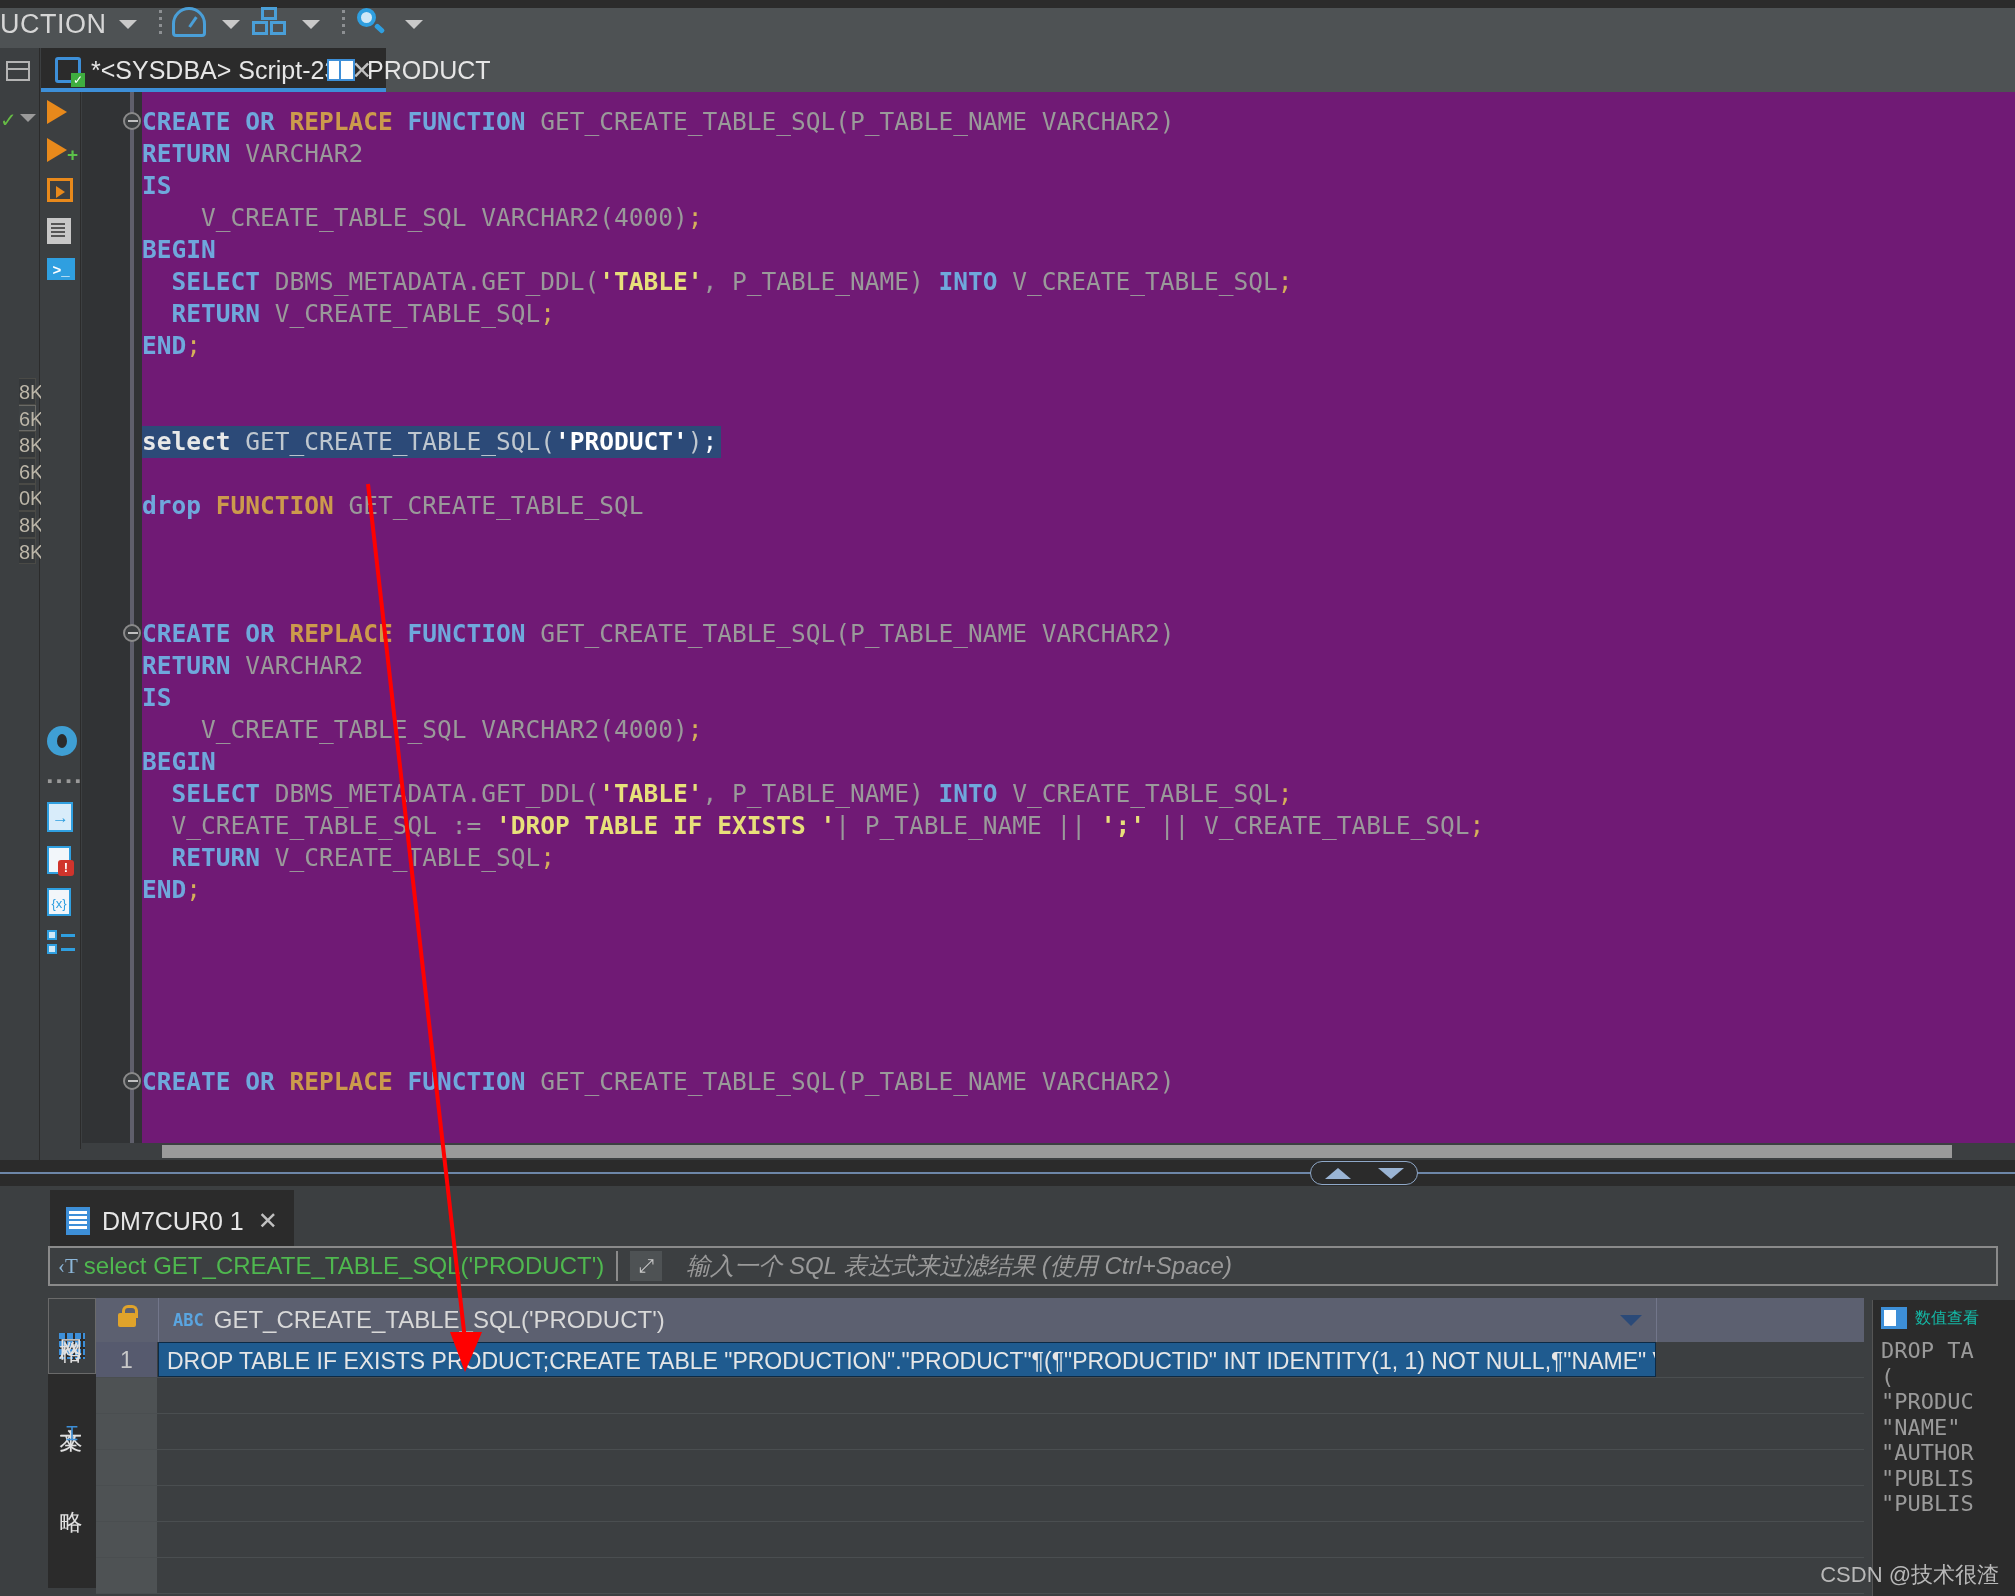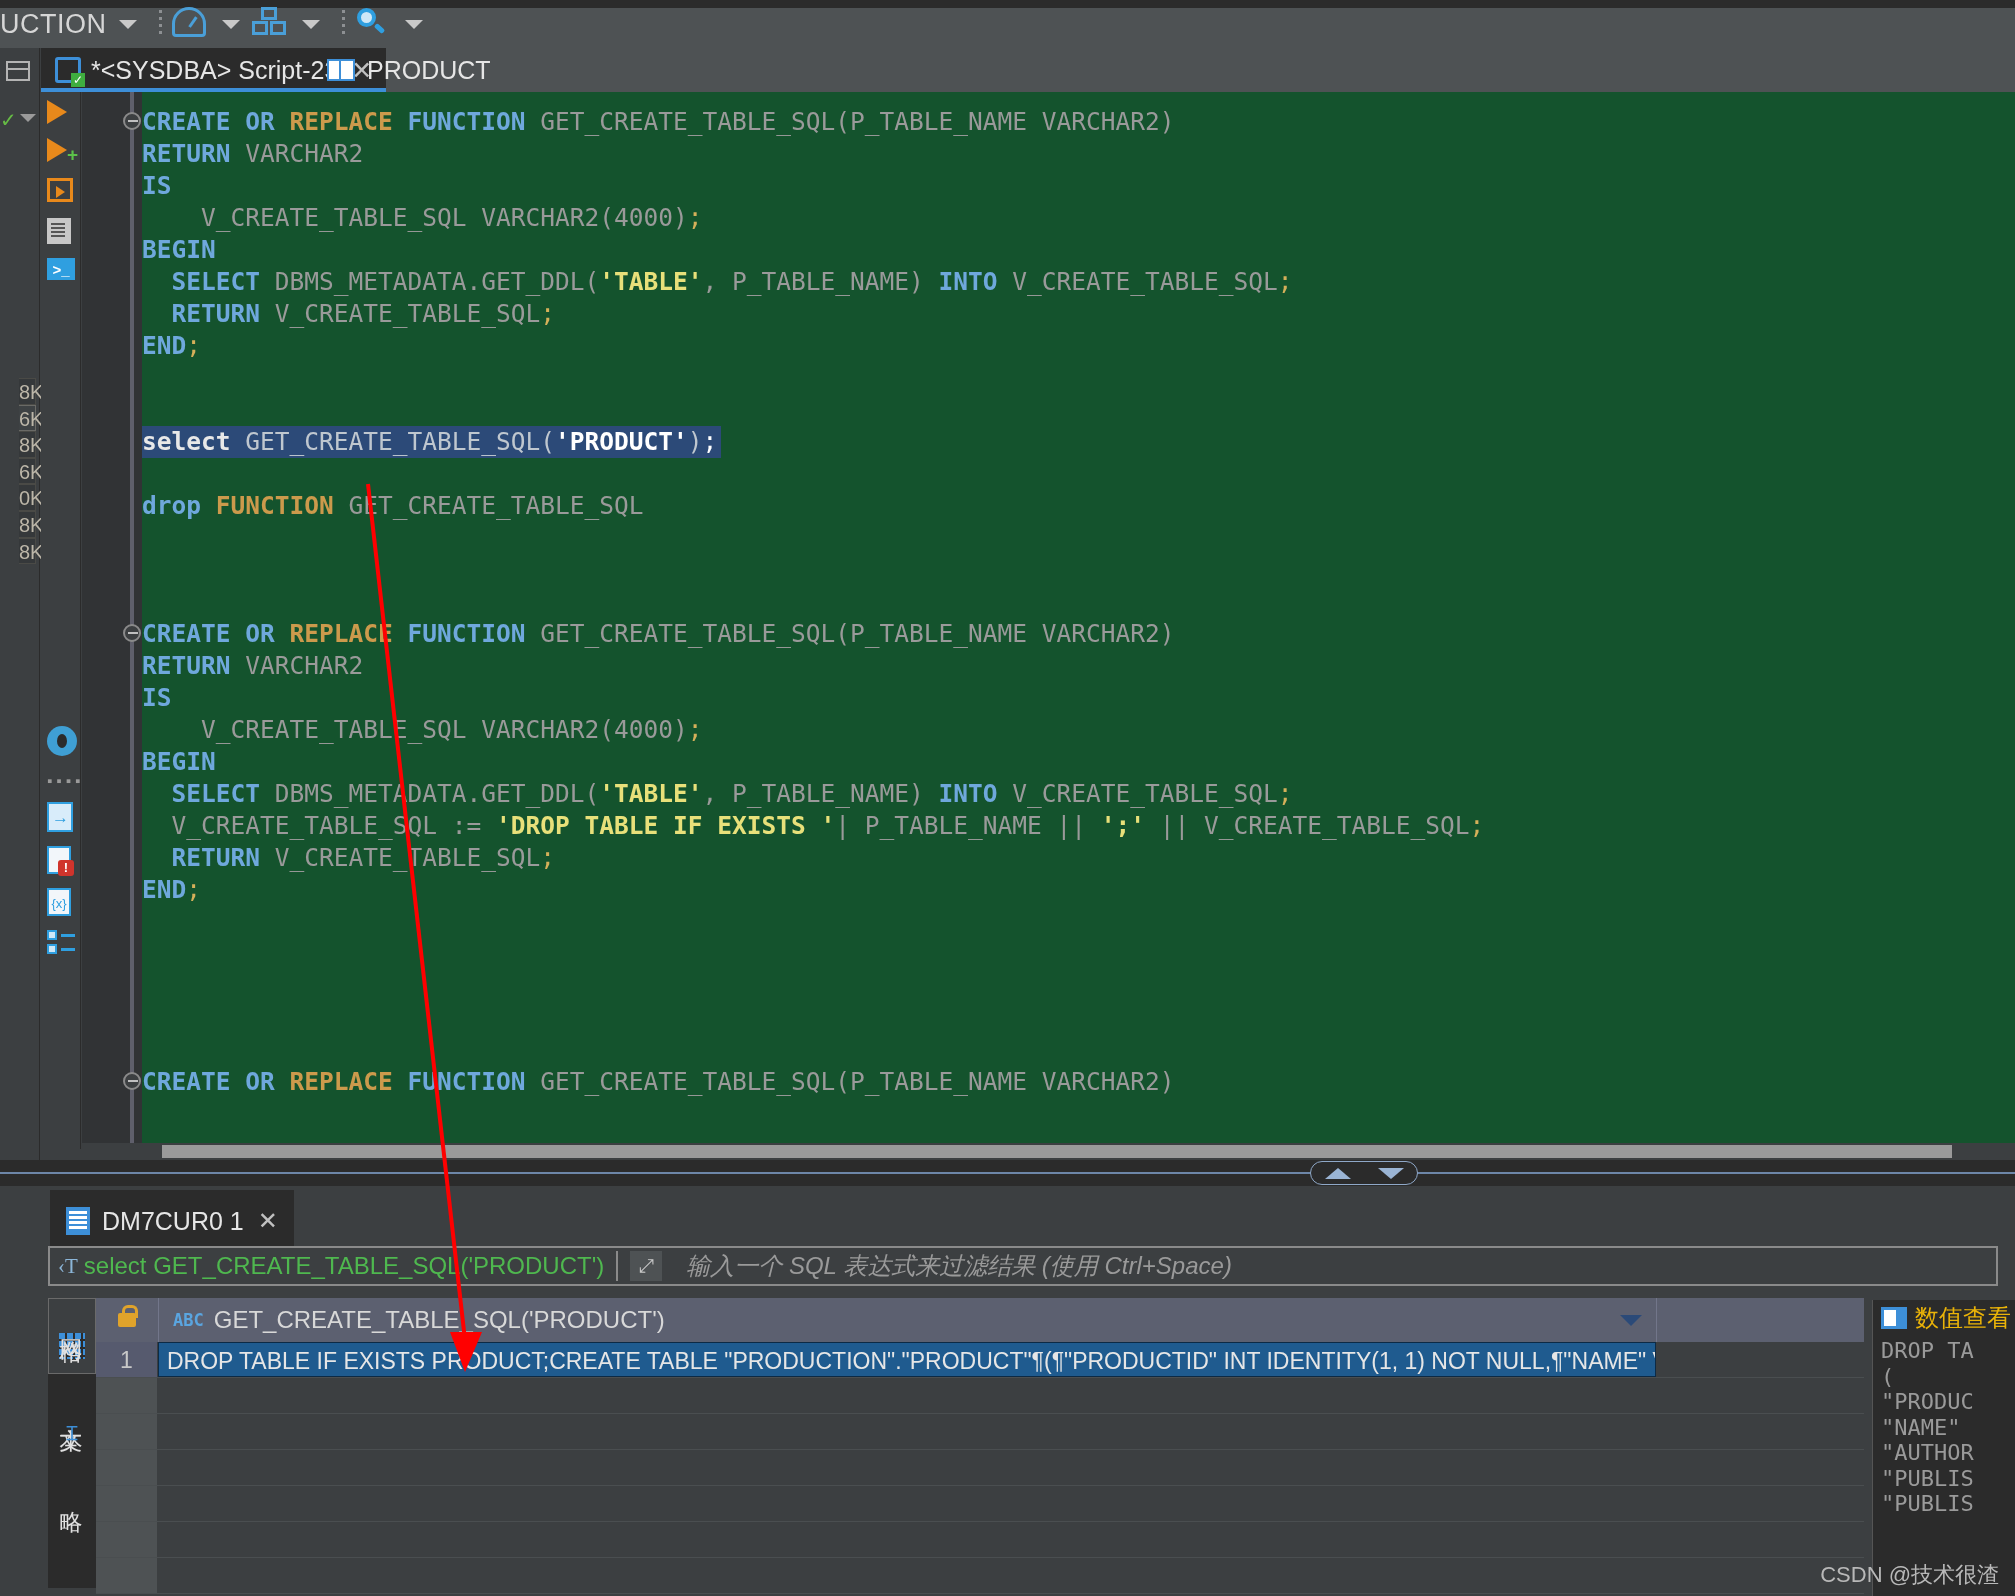--- a/index.html
+++ b/index.html
@@ -106,21 +106,21 @@
   .tab-ico-script::after{content:"✓";position:absolute;right:-7px;bottom:-7px;background:#3fae3f;color:#fff;font-size:12px;width:14px;height:14px;line-height:14px;text-align:center;}
   .tab-ico-table{width:28px;height:22px;background:#3d8fd8;position:relative;margin-right:12px;}
   .tab-ico-table::after{content:"";position:absolute;left:2px;top:2px;width:24px;height:18px;background:
       linear-gradient(to right,#fff 0 10px,#3d8fd8 10px 12px,#fff 12px 24px),
       linear-gradient(to bottom,#3d8fd8 0 5px, transparent 5px);
     background-blend-mode:normal;}
 
   
   .editor {
     position: absolute; left: 82px; top: 92px; width: 1933px; height: 1051px;
-    background: #14532d; overflow: hidden;
+    background: #701a75; overflow: hidden;
   }
   .fold-col { position: absolute; left: 0; top: 0; width: 60px; height: 100%; background: #313335; }
   .fold-line { position:absolute; left: 48px; top: 0; width: 4px; height: 100%; background: #5f5f6b; }
   .code {
     position: absolute; left: 60px; top: 14px; width: 1870px;
     font-family: "DejaVu Sans Mono", monospace; font-size: 24.5px; line-height: 32px;
     color: #a9b7c6; white-space: pre;
   }
   .k { color: #6fa8dc; font-weight: bold; }
   .kw2 { color: #cc9a4c; font-weight: bold; }
@@ -195,21 +195,21 @@
   .grow.sel .rn { background: #565a6e; }
   .grow .cell { flex: 1; color: #e6e6e6; font-size: 23px; line-height: 36px; padding-left: 8px; overflow: hidden; white-space: nowrap; }
   .grow.sel .cell { background: #1f5b8f; border: 1px solid #0d2a45; }
   .grow .pad { width: 208px; }
 
   
   .value-viewer { position: absolute; left: 1872px; top: 1300px; width: 143px; height: 296px; background: #2b2b2b; border-left: 1px solid #555; }
   .vv-header { display: flex; align-items: center; height: 36px; padding-left: 8px; }
   .vv-ico { width: 26px; height: 22px; background: #3d8fd8; margin-right: 8px; position: relative; }
   .vv-ico::after{content:"";position:absolute;left:3px;top:3px;width:12px;height:16px;background:#fff;}
-  .vv-title { color: #eab308; font-size: 24px; white-space: nowrap; }
+  .vv-title { color: #14b8a6; font-size: 16px; white-space: nowrap; }
   .vv-body { font-family: "DejaVu Sans Mono", monospace; font-size: 22px; line-height: 25.5px; color: #9a9a9a; padding: 2px 0 0 8px; white-space: pre; overflow: hidden; }
 
   
   .arrow-svg { position: absolute; left: 0; top: 0; width: 2015px; height: 1596px; pointer-events: none; }
   .watermark { position: absolute; right: 16px; bottom: 6px; color: #b8b8b8; font-size: 22px; }
 </style>
 </head>
 <body>
 
 <div id="app">

